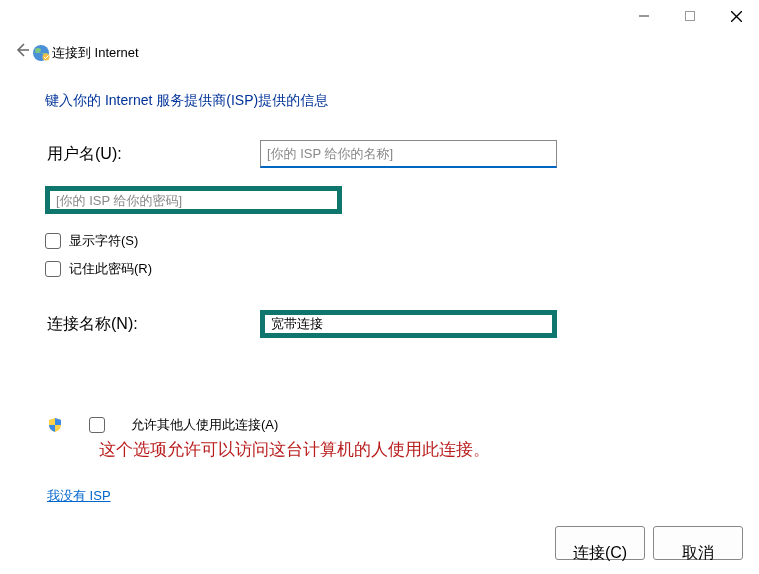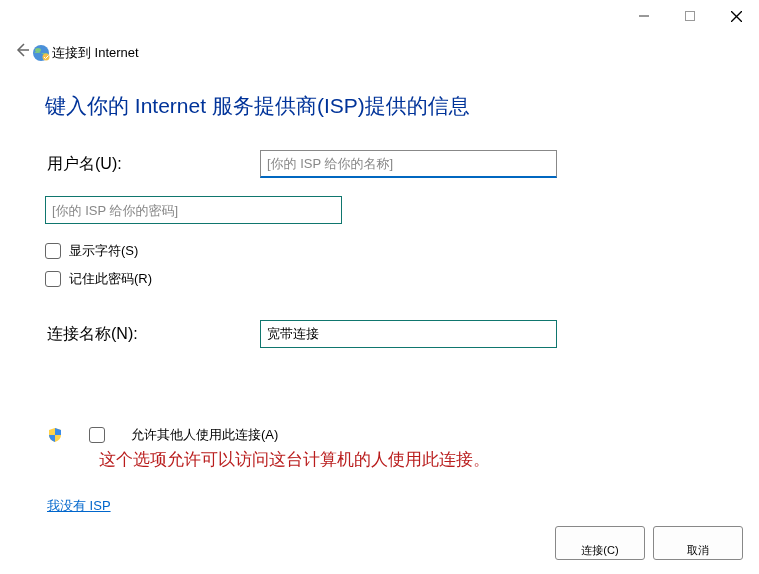--- a/index.html
+++ b/index.html
@@ -45,40 +45,40 @@
       justify-content: center;
     }
     .wizard-title-small {
       font-size: 13px;
       color: #000;
     }
     .content {
       padding: 30px 45px 0 45px;
     }
     .heading {
-      font-size: 21px;
+      font-size: 14px;
       color: #003399;
       margin-bottom: 30px;
       font-weight: 400;
     }
     .form-row {
       display: flex;
       align-items: center;
       margin-bottom: 18px;
     }
     .form-label {
       width: 215px;
       font-size: 16px;
       color: #000;
       padding-left: 2px;
     }
     .text-input {
       width: 297px;
       height: 28px;
-      border: 1px solid #0f766e;
+      border: 5px solid #0f766e;
       padding: 0 6px;
       font-size: 13px;
       font-family: inherit;
       outline: none;
     }
     .text-input.focused {
       border: 1px solid #888;
       border-bottom: 2px solid #0067c0;
     }
     .text-input::placeholder { color: #888; }
@@ -133,21 +133,21 @@
       right: 16px;
       display: flex;
       gap: 8px;
     }
     .btn {
       min-width: 90px;
       height: 14px;
       border: 1px solid #888;
       background: #fdfdfd;
       border-radius: 3px;
-      font-size: 11px;
+      font-size: 16px;
       font-family: inherit;
       padding: 16px 14px;
       cursor: default;
     }
   </style>
 </head>
 <body>
 
 <div class="titlebar">
   <div class="win-btn">

